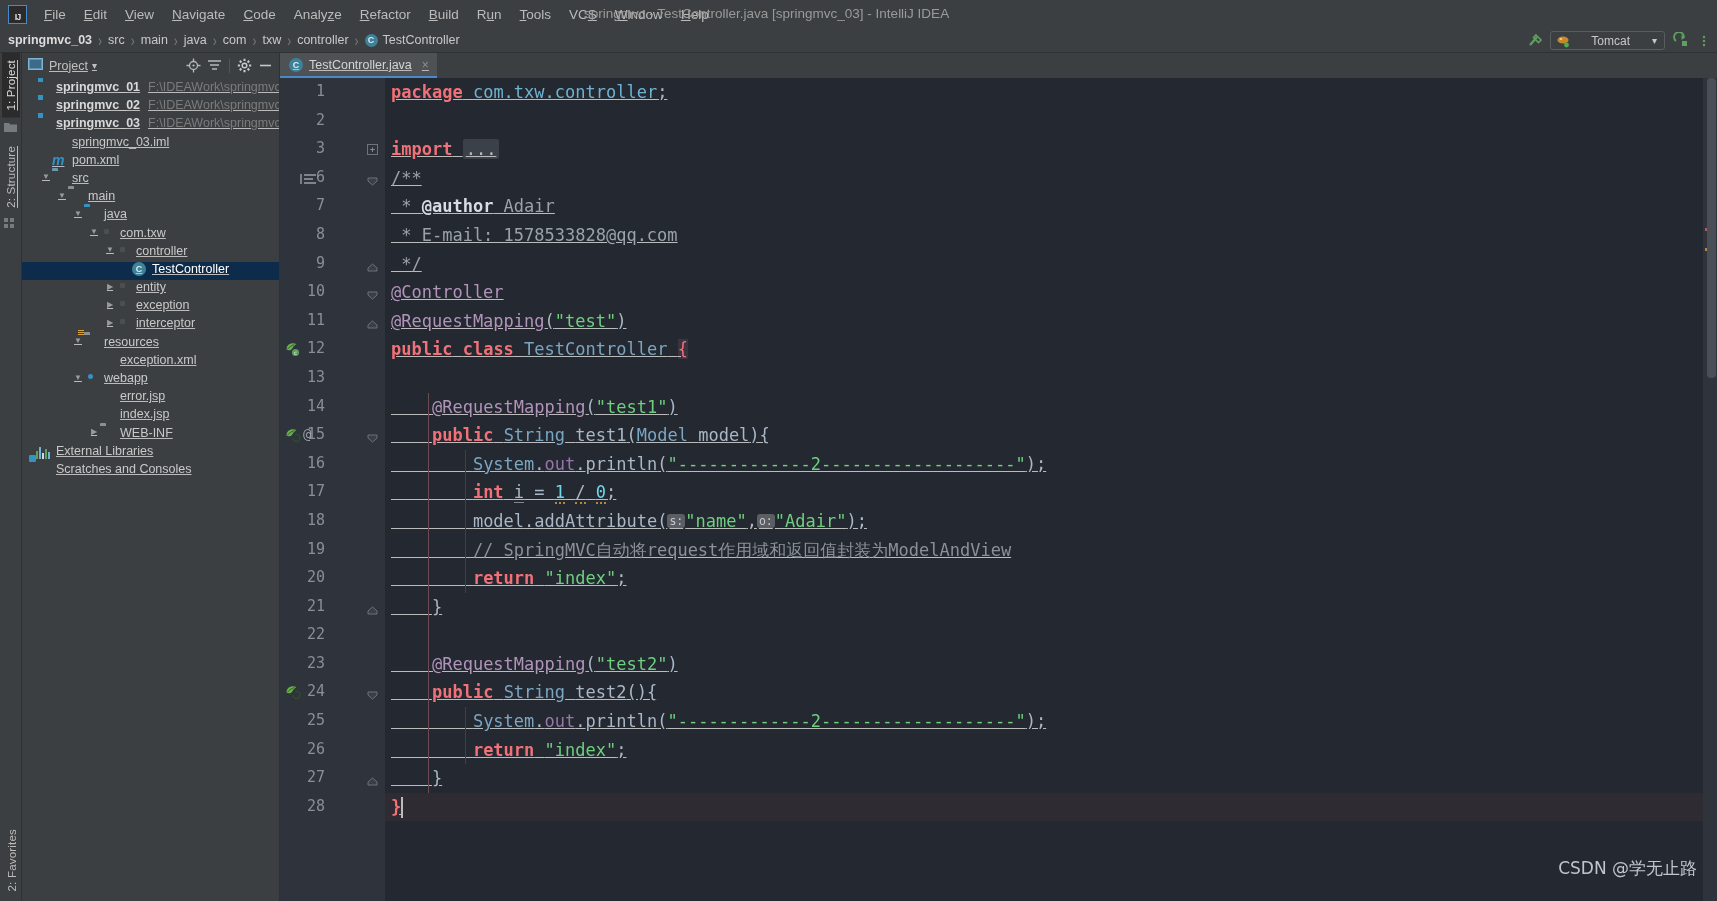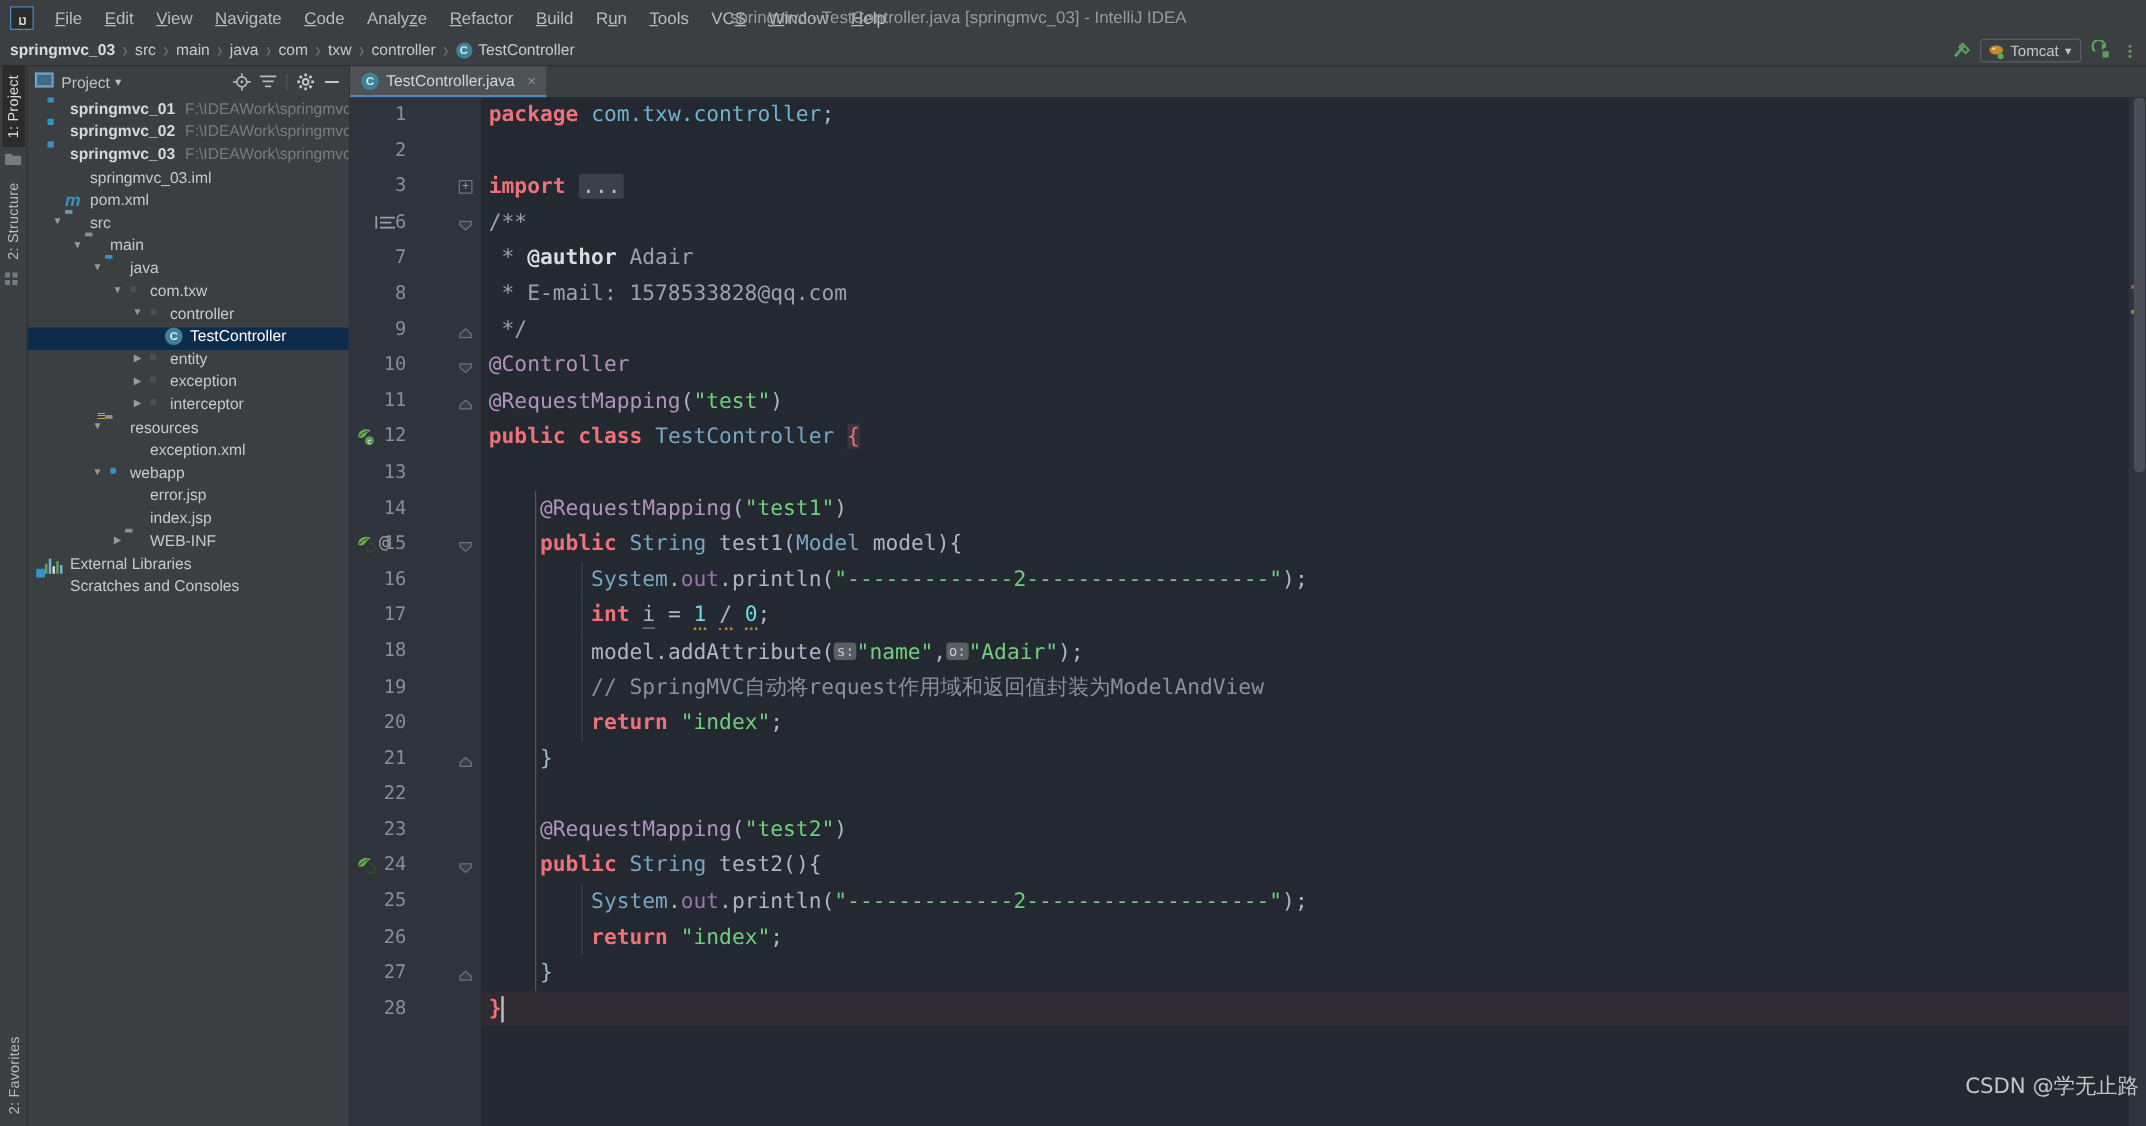--- a/index.html
+++ b/index.html
@@ -48,29 +48,29 @@
   .cls-badge {
     width:13px;height:13px;border-radius:50%;background:#3e8299;
     color:#d6eaf2;font-size:9px;display:inline-flex;align-items:center;
     justify-content:center;margin-right:5px;font-weight:bold;
   }
   .navbar-right {
     position:absolute; right:4px; top:0; height:25px; display:flex;
     align-items:center; gap:6px;
   }
   .run-cfg {
-    display:flex;align-items:center;gap:5px;border:1px solid #5a5d5f;
+    display:flex;align-items:center;gap:22px;border:1px solid #5a5d5f;
     border-radius:3px;padding:1px 7px 1px 5px;height:19px;
     color:#c8c8c8;font-size:12px;
   }
   .tomcat-ico { position:relative;width:13px;height:13px; }
   .icon-btn { width:18px;height:18px;display:flex;align-items:center;justify-content:center;cursor:pointer; }
 
   
-  .main { display:flex; height:849px; }
+  .main { display:flex; height:849px;text-decoration:underline; }
 
   
   .toolstrip {
     width:22px; background:#3c3f41; display:flex; flex-direction:column;
     align-items:center; border-right:1px solid #2f3133; position:relative;
   }
   .vtab {
     writing-mode:vertical-rl; transform:rotate(180deg);
     font-size:11.5px; color:#bbbbbb; padding:7px 3px; cursor:pointer;
     white-space:nowrap; letter-spacing:.2px;
@@ -218,21 +218,21 @@
     width:14px; background:#2f333b; flex:0 0 14px; position:relative;
   }
   .rail-mark { position:absolute; left:2px; width:10px; height:3px; }
   .scroll-thumb {
     position:absolute; right:1px; top:0; width:9px; height:300px;
     background:#4a4f57; border-radius:4px;
   }
 
   
   .watermark {
-    position:absolute; right:6px; bottom:22px; color:#cfd3d8;
+    position:absolute; right:20px; bottom:22px; color:#cfd3d8;
     font-size:17px; font-family:"DejaVu Sans", sans-serif; opacity:.92;
     white-space:nowrap;
   }
 </style>
 </head>
 <body>
 
 <div id="app">
 
   <div class="menubar">

